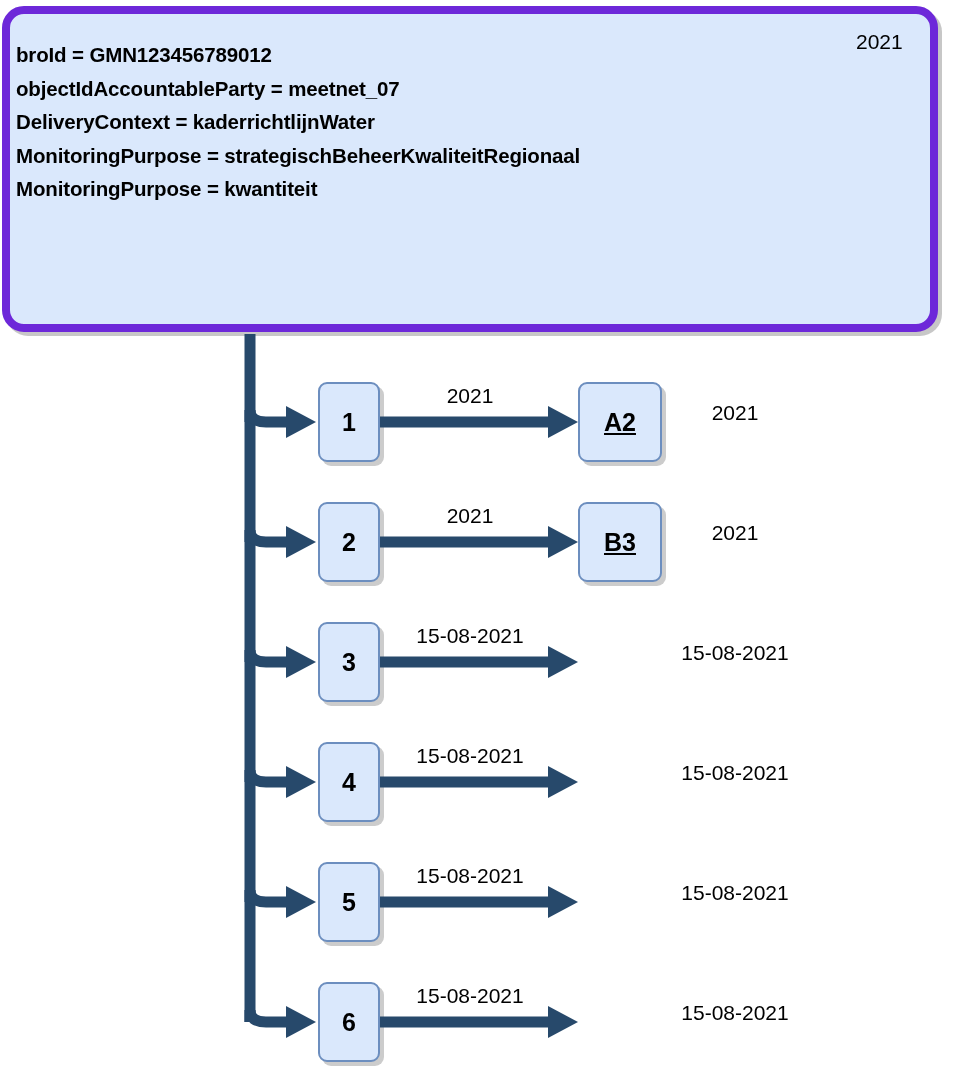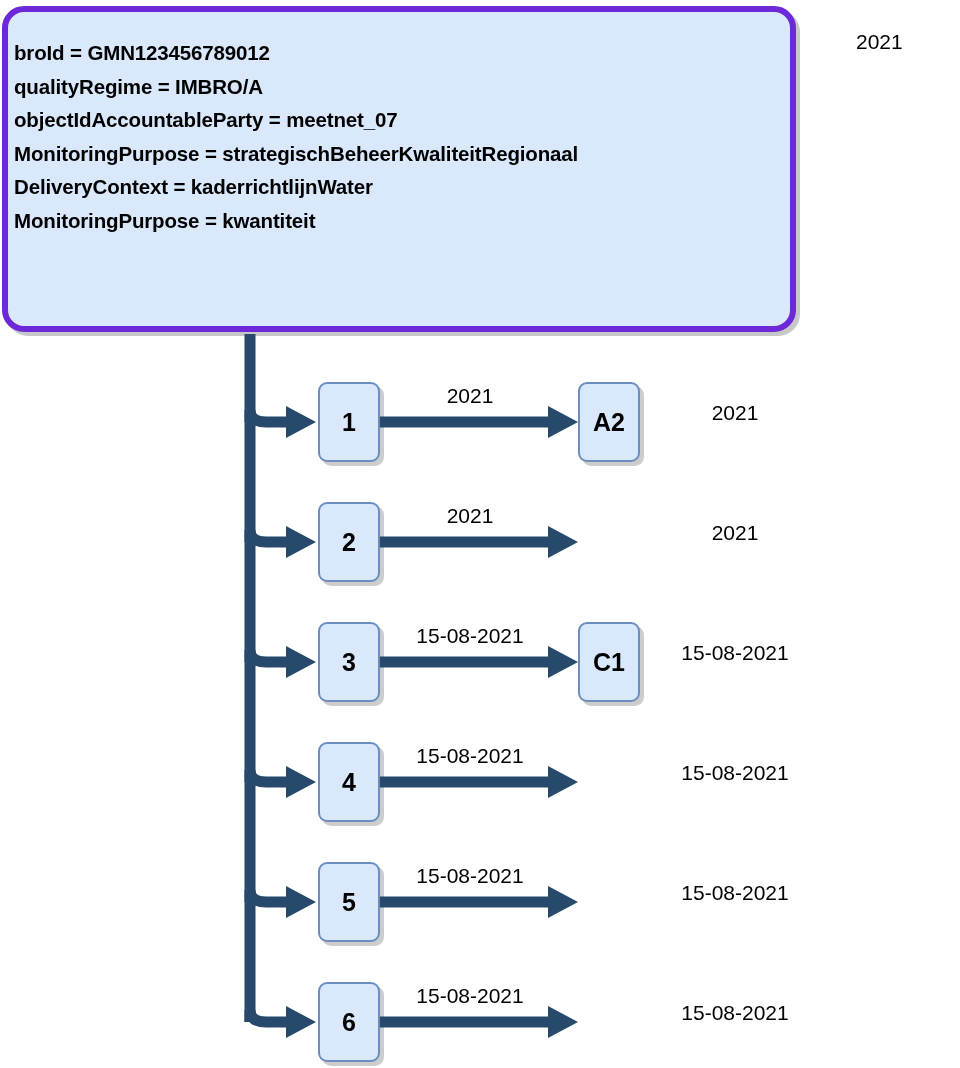--- a/index.html
+++ b/index.html
@@ -13,25 +13,25 @@
     position: relative;
     font-family: "Liberation Sans", sans-serif;
     overflow: hidden;
   }
 
   
   #main-box {
     position: absolute;
     left: 2px;
     top: 6px;
-    width: 794px;
+    width: 936px;
     height: 326px;
     box-sizing: border-box;
     background: #dae8fc;
-    border: 6px solid #6d28d9;
+    border: 8px solid #6d28d9;
     border-radius: 22px;
     box-shadow: 4px 4px 0 0 rgba(0,0,0,0.22);
   }
   #main-box-lines {
     position: absolute;
     left: 6px;
     top: 24px;
     right: 4px;
   }
   .attr-line {
@@ -76,22 +76,23 @@
   }
   .node-src {
     left: 318px;
     top: 10px;
     width: 62px;
     height: 80px;
   }
   .node-tgt {
     left: 578px;
     top: 10px;
-    width: 62px;
+    width: 84px;
     height: 80px;
+    text-decoration: underline;
   }
   .edge-label {
     position: absolute;
     left: 390px;
     width: 160px;
     top: 12px;
     text-align: center;
     font-size: 21px;
     color: #000000;
     white-space: nowrap;
@@ -123,24 +124,23 @@
     color: #000000;
     white-space: nowrap;
   }
 </style>
 </head>
 <body>
 
 <div id="main-box">
   <div id="main-box-lines">
     <div class="attr-line">broId = GMN123456789012</div>
-    <div class="attr-line">qualityRegime = IMBRO/A</div>
     <div class="attr-line">objectIdAccountableParty = meetnet_07</div>
+    <div class="attr-line">DeliveryContext = kaderrichtlijnWater</div>
     <div class="attr-line">MonitoringPurpose = strategischBeheerKwaliteitRegionaal</div>
-    <div class="attr-line">DeliveryContext = kaderrichtlijnWater</div>
     <div class="attr-line">MonitoringPurpose = kwantiteit</div>
   </div>
 </div>
 
 <div id="top-right-label">2021</div>
 
 <svg id="trunk-svg" viewBox="0 0 960 1068" xmlns="http://www.w3.org/2000/svg">
 
   <path d="M 250 334 L 250 1022" stroke="#27496b" stroke-width="11" fill="none" stroke-linecap="butt"></path>
 
@@ -170,31 +170,31 @@
   <div class="trail-label">2021</div>
 </div>
 
 <div class="row" id="row-1" style="top:492px">
   <div class="node node-src">2</div>
   <svg class="row-arrow" viewBox="0 0 220 40" xmlns="http://www.w3.org/2000/svg">
     <line x1="10" y1="20" x2="180" y2="20" stroke="#27496b" stroke-width="11"></line>
     <polygon points="178,4 208,20 178,36" fill="#27496b"></polygon>
   </svg>
   <div class="edge-label">2021</div>
+  <div class="node node-tgt">B3</div>
   <div class="trail-label">2021</div>
 </div>
 
 <div class="row" id="row-2" style="top:612px">
   <div class="node node-src">3</div>
   <svg class="row-arrow" viewBox="0 0 220 40" xmlns="http://www.w3.org/2000/svg">
     <line x1="10" y1="20" x2="180" y2="20" stroke="#27496b" stroke-width="11"></line>
     <polygon points="178,4 208,20 178,36" fill="#27496b"></polygon>
   </svg>
   <div class="edge-label">15-08-2021</div>
-  <div class="node node-tgt">C1</div>
   <div class="trail-label">15-08-2021</div>
 </div>
 
 <div class="row" id="row-3" style="top:732px">
   <div class="node node-src">4</div>
   <svg class="row-arrow" viewBox="0 0 220 40" xmlns="http://www.w3.org/2000/svg">
     <line x1="10" y1="20" x2="180" y2="20" stroke="#27496b" stroke-width="11"></line>
     <polygon points="178,4 208,20 178,36" fill="#27496b"></polygon>
   </svg>
   <div class="edge-label">15-08-2021</div>

